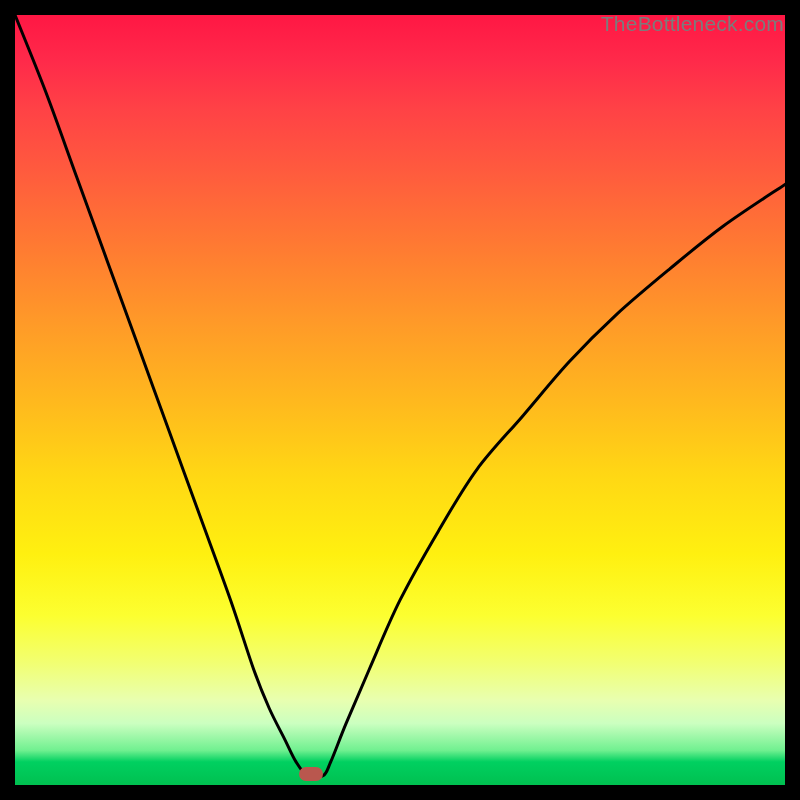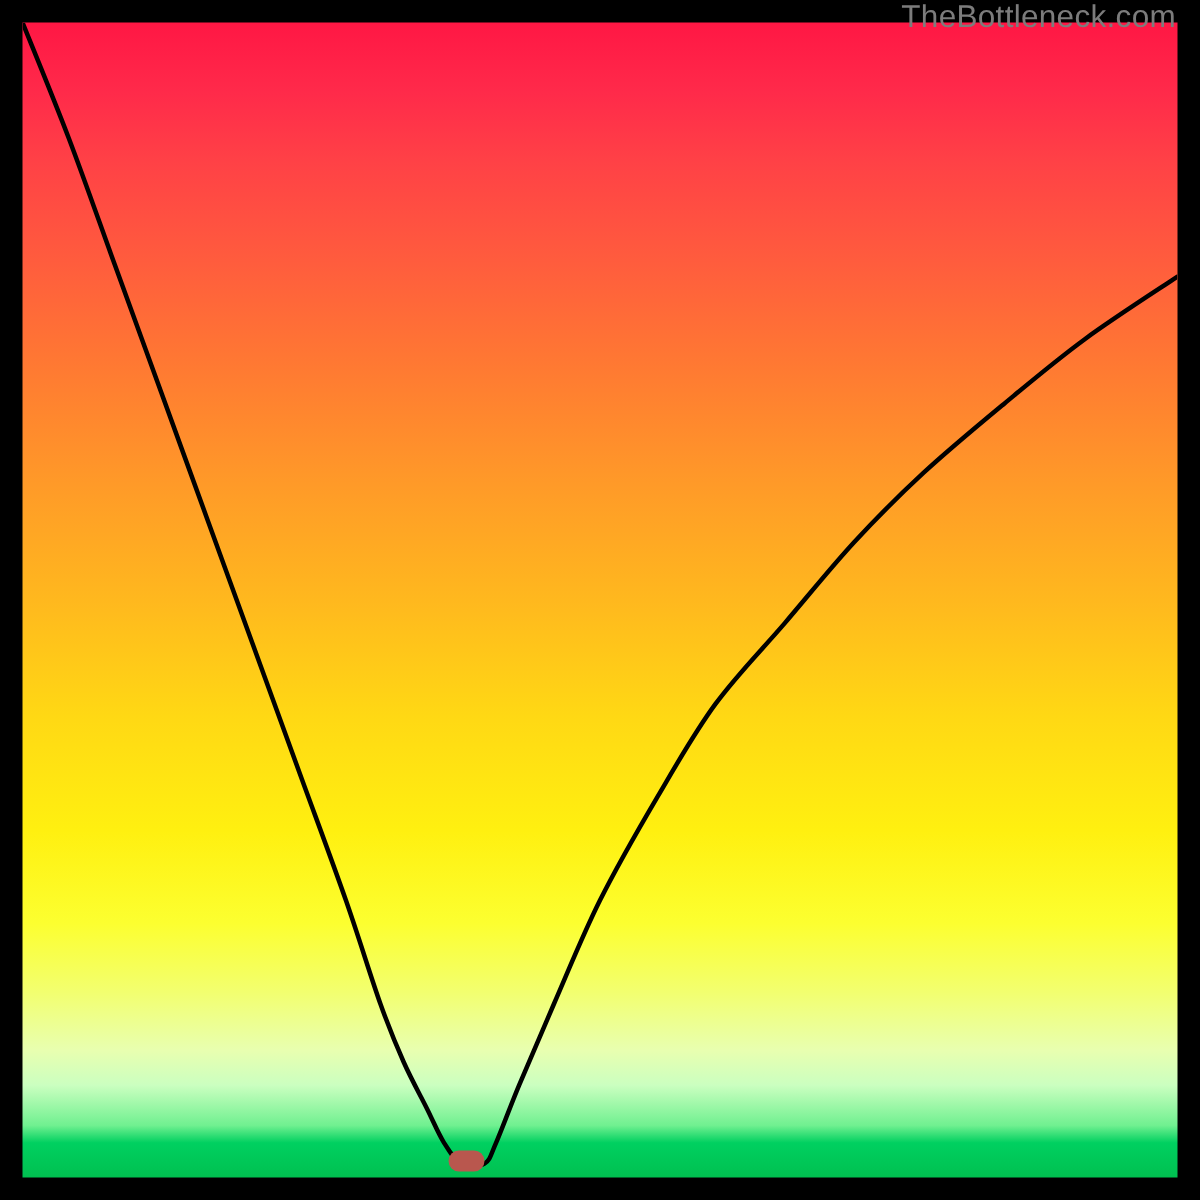--- a/index.html
+++ b/index.html
@@ -54,21 +54,21 @@
     position: absolute;
     width: 24px;
     height: 14px;
     border-radius: 7px;
     background: #b9574e;
     transform: translate(-50%, -50%);
     pointer-events: none;
   }
   .watermark {
     position: absolute;
-    top: 0px;
+    top: 12px;
     right: 16px;
     color: #7c7c7c;
     font-size: 21px;
     font-weight: 500;
     letter-spacing: 0.2px;
     white-space: nowrap;
   }
 </style>
 </head>
 <body>

